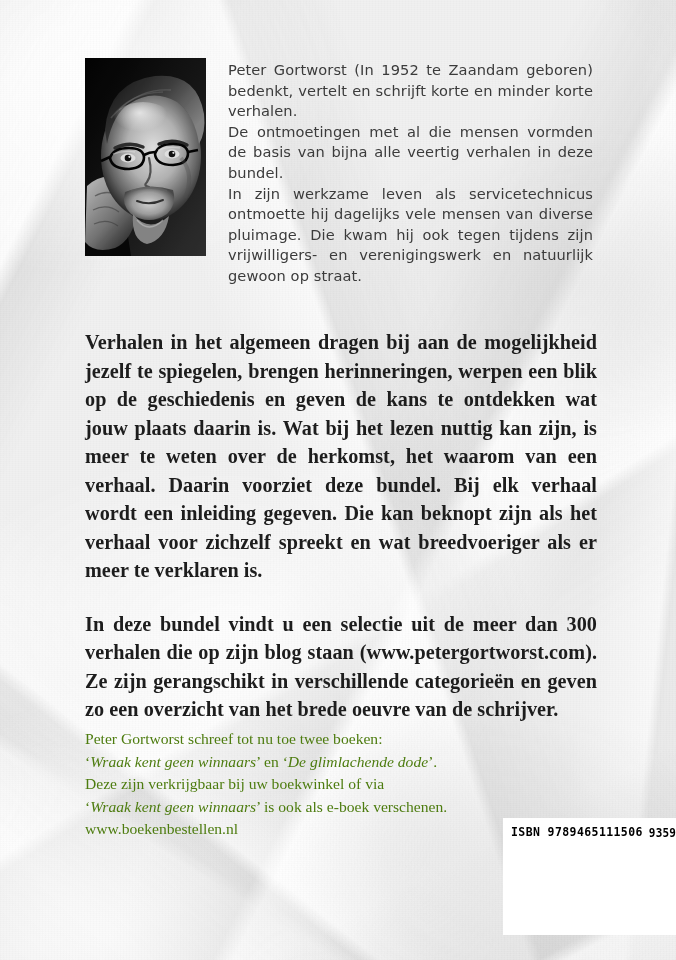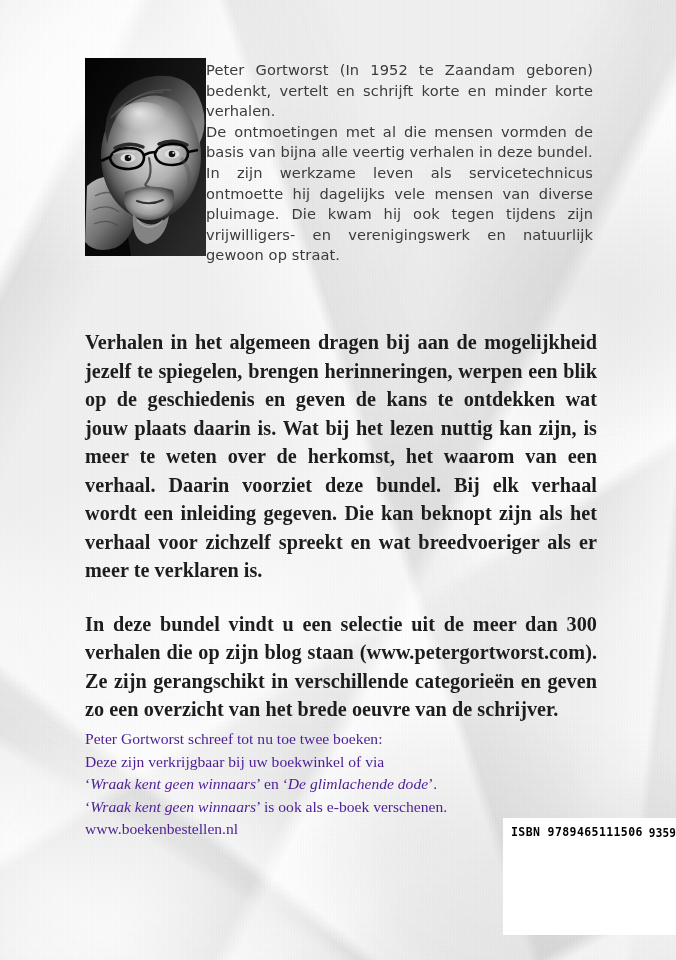--- a/index.html
+++ b/index.html
@@ -76,20 +76,21 @@
     inset: 0;
   }
 
   
   .top-block {
     position: absolute;
     left: 85px;
     top: 58px;
     width: 508px;
     display: flex;
+    gap: 22px;
     align-items: flex-start;
   }
 
   .author-photo {
     position: relative;
     flex: 0 0 auto;
     width: 121px;
     height: 198px;
     overflow: hidden;
     filter: grayscale(100%) contrast(108%);
@@ -131,21 +132,21 @@
 
   
   .footer-block {
     position: absolute;
     left: 85px;
     top: 728px;
     width: 430px;
     font-family: "Liberation Serif", serif;
     font-size: 15.6px;
     line-height: 22.5px;
-    color: #4c1d95;
+    color: #4d7c0f;
   }
   .footer-block p { margin: 0; }
   .footer-block em { font-style: italic; }
 
   
   .barcode-box {
     position: absolute;
     left: 503px;
     top: 818px;
     width: 186px;
@@ -301,22 +302,22 @@
       </div>
     </div>
 
     <div class="body-block">
       <p class="body-para">Verhalen in het algemeen dragen bij aan de mogelijkheid jezelf te spiegelen, brengen herinneringen, werpen een blik op de geschiedenis en geven de kans te ontdekken wat jouw plaats daarin is. Wat bij het lezen nuttig kan zijn, is meer te weten over de herkomst, het waarom van een verhaal. Daarin voorziet deze bundel. Bij elk verhaal wordt een inleiding gegeven. Die kan beknopt zijn als het verhaal voor zichzelf spreekt en wat breedvoeriger als er meer te verklaren is.</p>
       <p class="body-para">In deze bundel vindt u een selectie uit de meer dan 300 verhalen die op zijn blog staan (www.petergortworst.com). Ze zijn gerangschikt in verschillende categorieën en geven zo een overzicht van het brede oeuvre van de schrijver.</p>
     </div>
 
     <div class="footer-block">
       <p>Peter Gortworst schreef tot nu toe twee boeken:</p>
+      <p><span>‘</span><em>Wraak kent geen winnaars</em><span>’ en ‘</span><em>De glimlachende dode</em><span>’.</span></p>
       <p>Deze zijn verkrijgbaar bij uw boekwinkel of via</p>
-      <p><span>‘</span><em>Wraak kent geen winnaars</em><span>’ en ‘</span><em>De glimlachende dode</em><span>’.</span></p>
       <p><span>‘</span><em>Wraak kent geen winnaars</em><span>’ is ook als e-boek verschenen.</span></p>
       <p>www.boekenbestellen.nl</p>
     </div>
 
     <div class="barcode-box">
       <div class="barcode-isbn">ISBN 9789465111506</div>
       <div class="barcode-bars">
           <div class="bar" style="width:0.6369426751592356%"></div>
           <div class="gap" style="width:0.6369426751592356%"></div>
           <div class="bar" style="width:0.6369426751592356%"></div>

